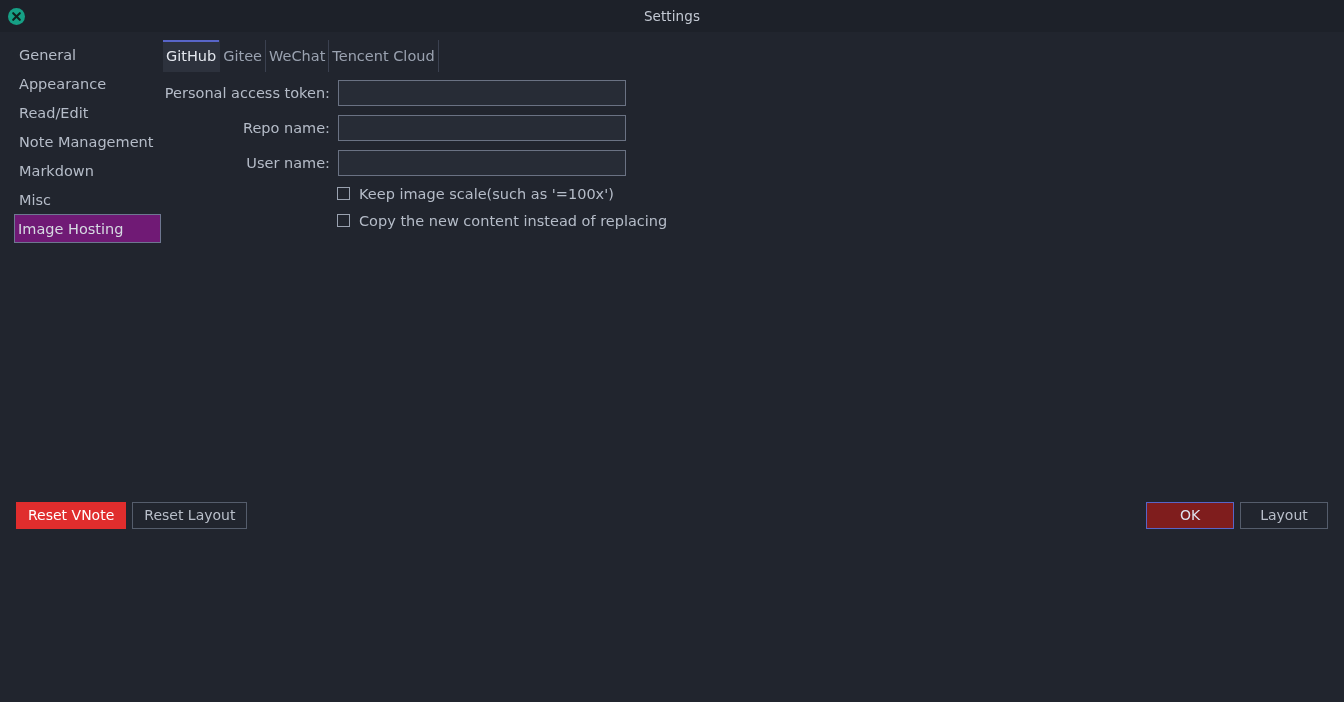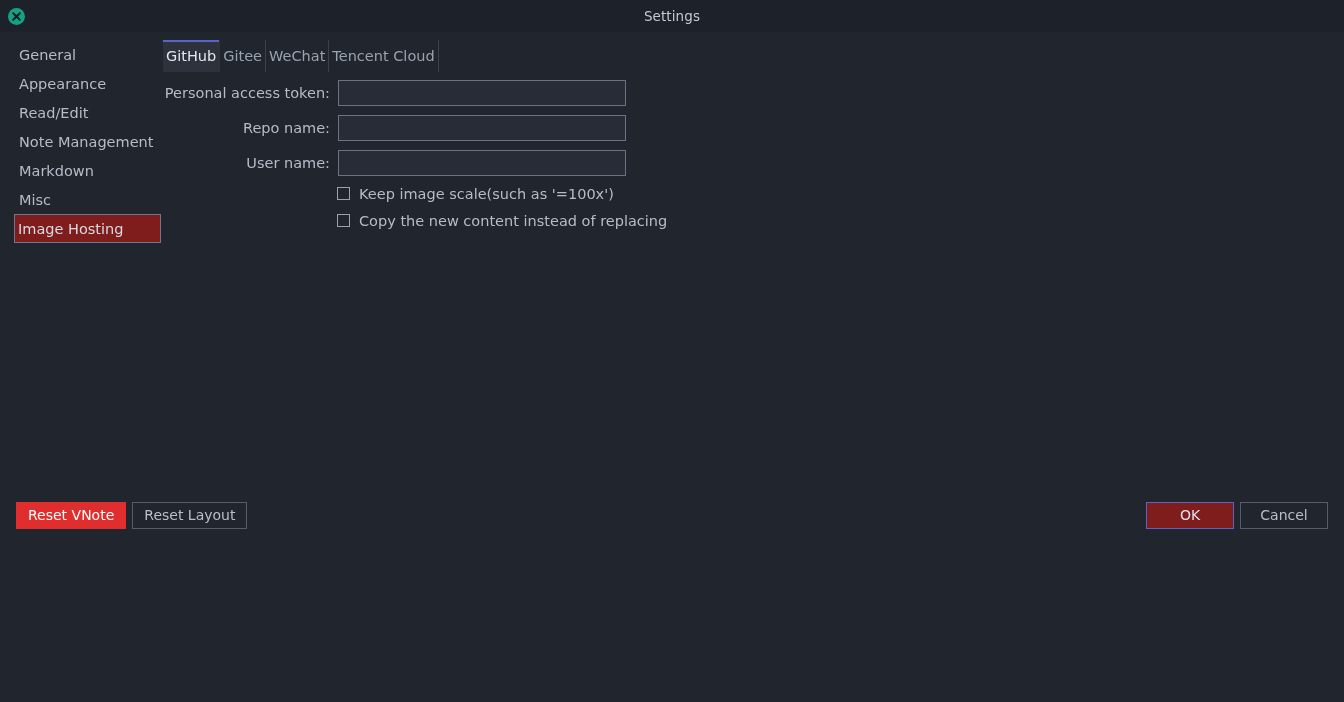--- a/index.html
+++ b/index.html
@@ -81,21 +81,21 @@
     padding-left: 16px;
     margin: 0 2px;
     font-size: 14.5px;
     color: #b5bcc8;
     cursor: pointer;
     white-space: nowrap;
     border: 1px solid transparent;
   }
 
   .sidebar-item.selected {
-    background: #7f1d1d;
+    background: #701a75;
     border: 1px solid #6e7790;
     color: #d6dae2;
     margin-left: 14px;
     margin-right: 2px;
     padding-left: 3px;
   }
 
   
   .content {
     flex: 1 1 auto;
@@ -325,17 +325,17 @@
     </div>
   </div>
 
   <div class="footer">
     <div class="footer-left">
       <button class="btn btn-danger">Reset VNote</button>
       <button class="btn">Reset Layout</button>
     </div>
     <div class="footer-right">
       <button class="btn btn-primary">OK</button>
-      <button class="btn btn-cancel">Cancel</button>
+      <button class="btn btn-cancel">Layout</button>
     </div>
   </div>
 
 </div>
 
 </body></html>

